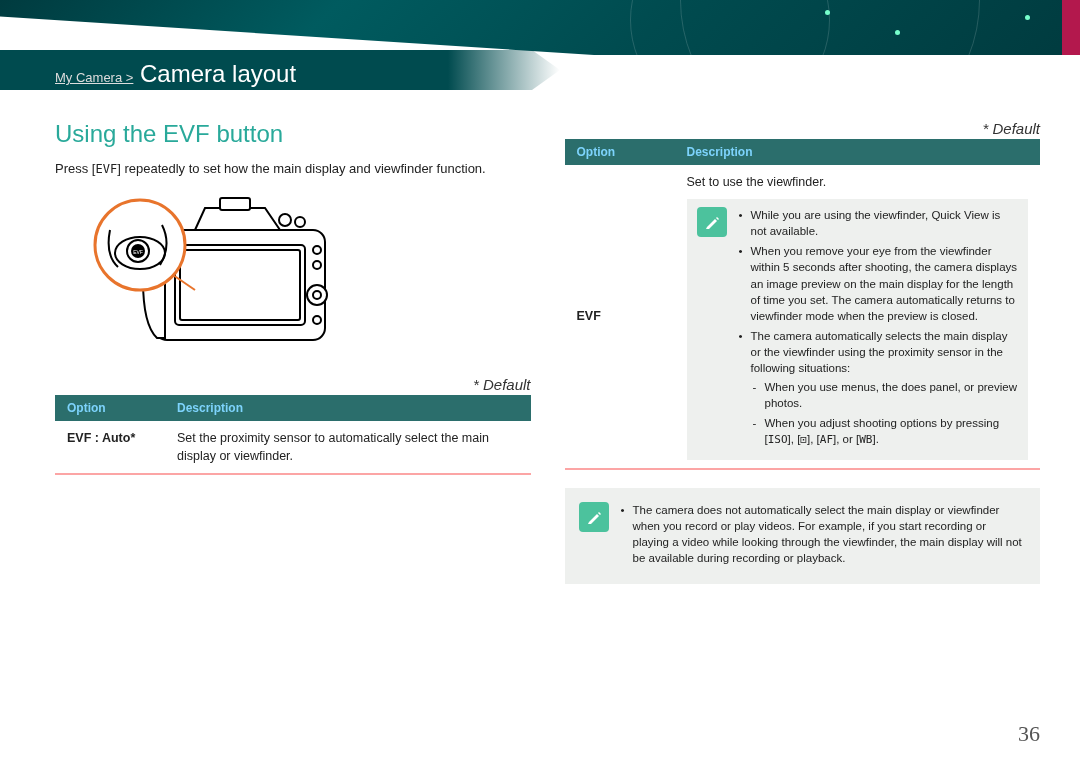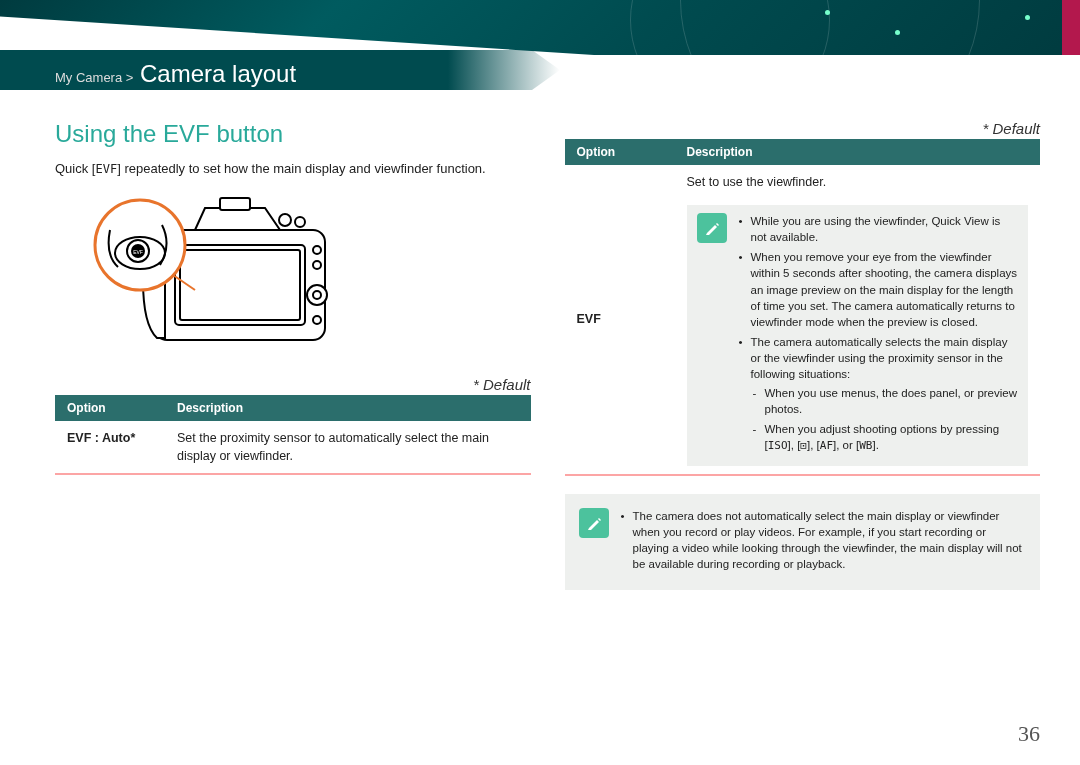--- a/index.html
+++ b/index.html
@@ -43,21 +43,21 @@
   .d3 { top:15px; right:50px; }
 
   .breadcrumb {
     position: absolute;
     top: 60px;
     left: 55px;
     color: #fff;
     font-size: 13px;
     z-index: 5;
   }
-  .breadcrumb .crumb1 { color: #ddd; font-size:13px;}
+  .breadcrumb .crumb1 { color: #ddd; font-size:13px;text-decoration:underline;}
   .breadcrumb .crumb2 { font-size: 24px; font-weight: 300; color: #fff; margin-left:3px;}
   .breadcrumb-bar {
     position: absolute;
     top: 50px;
     left: 0;
     width: 560px;
     height: 40px;
     background: linear-gradient(90deg, #004b4f 0%, #004b4f 80%, transparent 100%);
     clip-path: polygon(0 0, 95% 0, 100% 50%, 95% 100%, 0 100%);
     z-index: 2;
@@ -91,40 +91,40 @@
   }
   .default-note { text-align: right; font-size: 15px; color: #333; margin-bottom: 2px; font-style: italic; }
 
   table.opt {
     width: 100%;
     border-collapse: collapse;
     font-size: 12.5px;
   }
   table.opt th {
     background: #2b6e6c;
-    color: #ffffff;
+    color: #7dd3fc;
     text-align: left;
     padding: 6px 12px;
     font-weight: 600;
     font-size: 12px;
   }
   table.opt th:first-child { width: 110px; }
   table.opt td {
     padding: 8px 12px;
     border-bottom: 2px solid #fca5a5;
     vertical-align: top;
     line-height: 1.45;
   }
   table.opt td:first-child { font-weight: 700; }
   .note-box {
     background: #eef0ee;
     padding: 8px 9px 8px 10px;
     font-size: 11.5px;
     line-height: 1.4;
-    margin-top: 14px;
+    margin-top: 8px;
     position: relative;
   }
   .note-box.standalone {
     display:flex;
     gap:10px;
     margin-top: 18px;
     padding: 14px 16px 14px 14px;
   }
   .note-icon {
     flex:0 0 30px;
@@ -172,21 +172,21 @@
 <div class="breadcrumb">
   <span class="crumb1">My Camera &gt;</span>
   <span class="crumb2">Camera layout</span>
 </div>
 
 <div class="page-content">
 
   <div class="col">
     <div class="section-title">Using the EVF button</div>
     <div class="intro">
-      <span>Quick [</span><span class="evf-btn-label">EVF</span><span>] repeatedly to set how the main display and viewfinder function.</span>
+      <span>Press [</span><span class="evf-btn-label">EVF</span><span>] repeatedly to set how the main display and viewfinder function.</span>
     </div>
 
     <div class="camera-illus">
       <svg width="270" height="170" viewBox="0 0 270 170">
 
         <g stroke="#000" stroke-width="2" fill="#fff">
           <rect x="70" y="40" width="170" height="110" rx="12"></rect>
           <rect x="90" y="55" width="130" height="80" rx="4" fill="#fff"></rect>
           <rect x="95" y="60" width="120" height="70" rx="2" fill="#fff"></rect>
 

